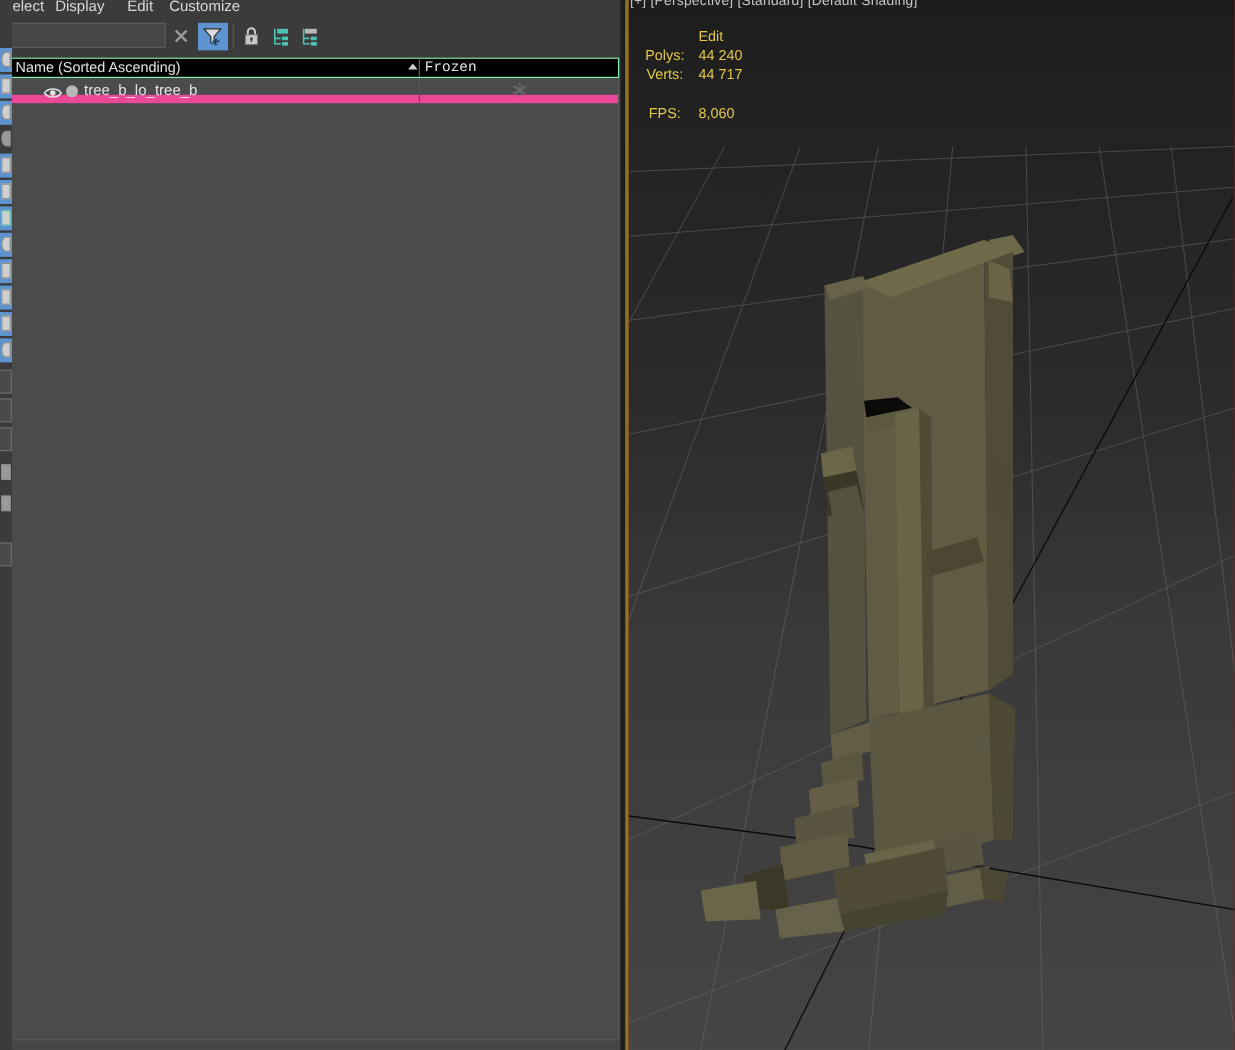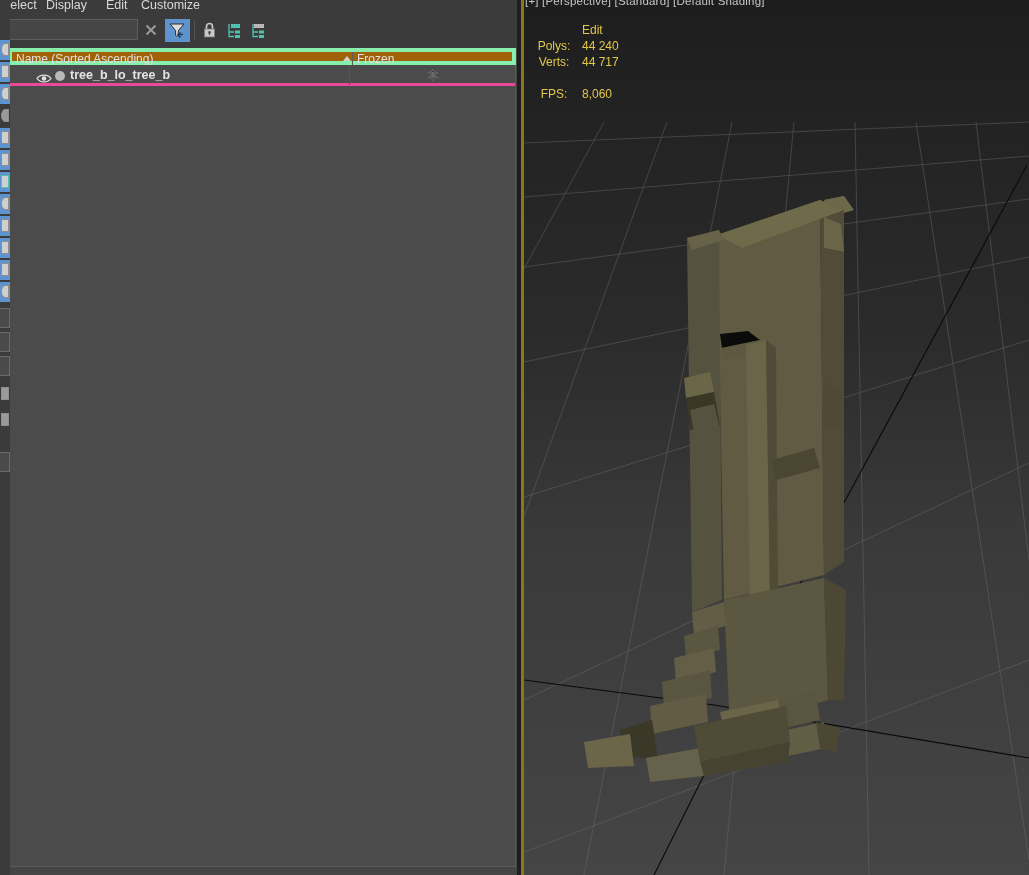--- a/index.html
+++ b/index.html
@@ -50,44 +50,44 @@
   .tb-sep {
     position: absolute; top: 6px; width: 1px; height: 21px; background: #545454;
   }
   .tb-btn {
     position: absolute; top: 6px; width: 21px; height: 21px; cursor: pointer;
   }
 
   
   #explorer-columns {
     position: absolute; left: 8px; top: 48px; width: 508px; height: 17px;
-    background: #a16207; border: 4px solid #86efac; box-sizing: border-box;
+    background: #000000; border: 1px solid #86efac; box-sizing: border-box;
   }
   .col {
     position: absolute; top: 0; height: 15px; line-height: 15px;
     font-size: 12px; color: #e2e2e2; padding-left: 4px; box-sizing: border-box;
     cursor: pointer; white-space: nowrap; overflow: hidden;
   }
   #col-name { left: 0; width: 341px; border-right: 1px solid #5a5a5a; }
-  #col-frozen { left: 341px; width: 165px; }
+  #col-frozen { left: 341px; width: 165px; font-family: Liberation Mono, monospace; }
   #sort-arrow {
     position: absolute; left: 331px; top: 4px;
     width: 0; height: 0; border-left: 4px solid transparent;
     border-right: 4px solid transparent; border-bottom: 5px solid #d0d0d0;
   }
 
   
   #explorer-list {
     position: absolute; left: 8px; top: 65px; width: 508px; height: 802px;
     background: #4b4b4b; border: 1px solid #5a5a5a;
     border-top: none; box-sizing: border-box;
   }
   .row {
     position: relative; height: 21px; width: 100%;
-    border-bottom: 3px solid #ec4899; box-sizing: border-box; font-weight: bold;
+    border-bottom: 7px solid #ec4899; box-sizing: border-box;
   }
   .row-name-cell {
     position: absolute; left: 0; top: 0; width: 340px; height: 20px;
   }
   .row-frozen-cell {
     position: absolute; left: 340px; top: 0; width: 166px; height: 20px;
     border-left: 1px solid #555555; box-sizing: border-box;
   }
   .eye-icon {
     position: absolute; left: 27px; top: 5px; width: 16px; height: 11px; cursor: pointer;

